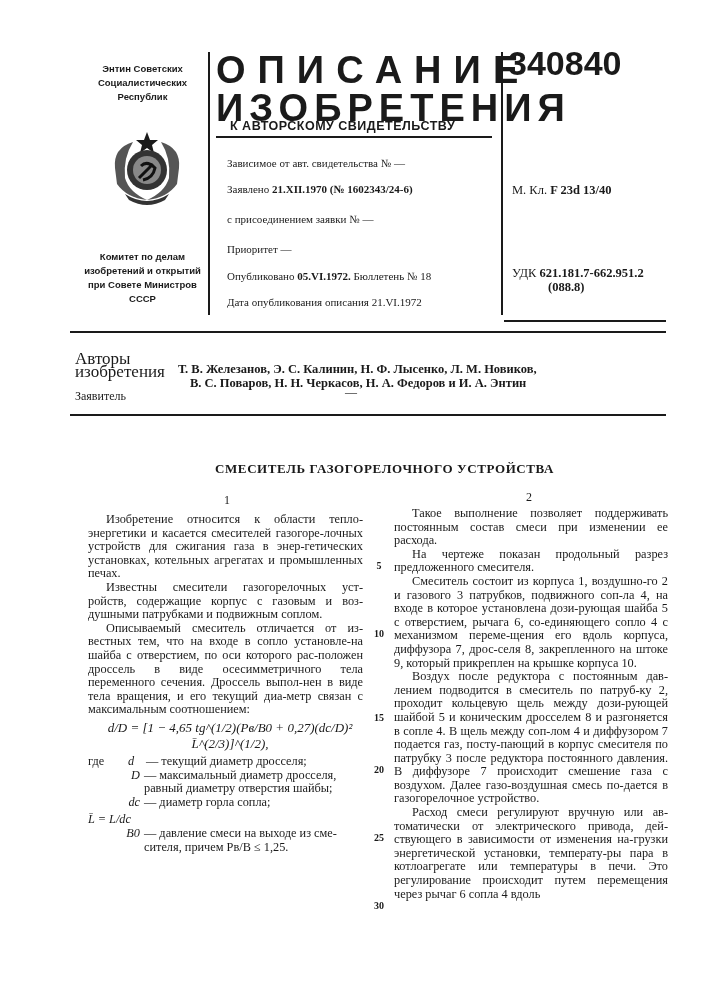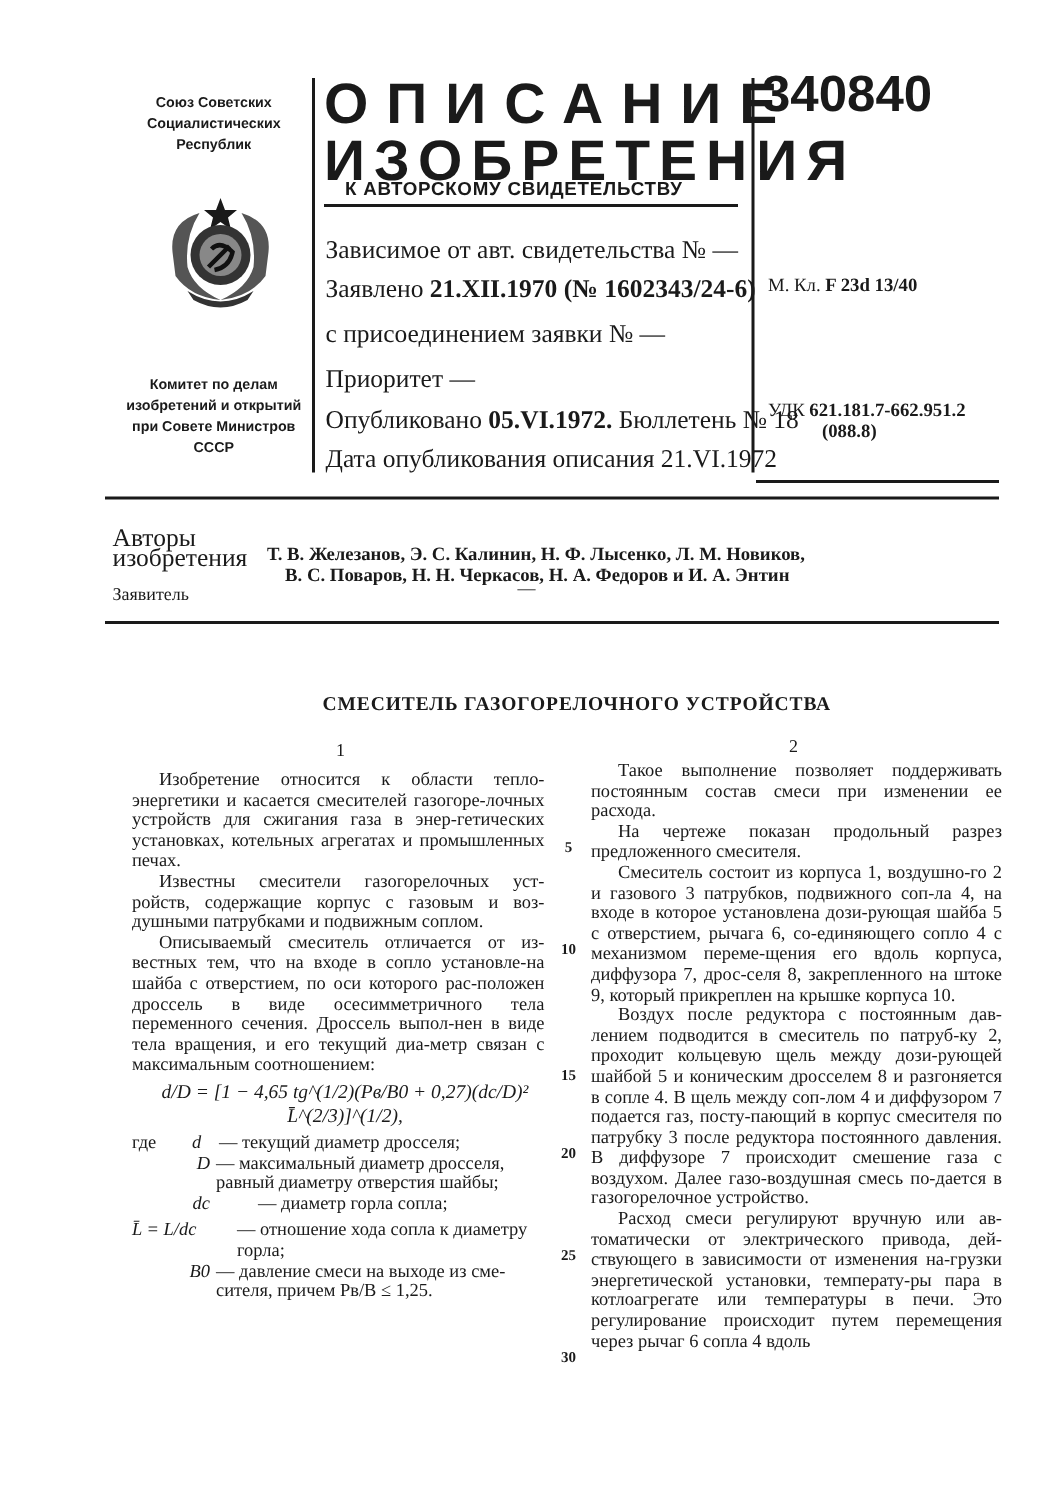--- a/index.html
+++ b/index.html
@@ -4,33 +4,33 @@
 <style>
   html, body { margin:0; padding:0; background:#fff; }
   body { width:707px; height:1000px; position:relative; overflow:hidden; color:#1a1a1a;
          font-family:"Liberation Serif", "DejaVu Serif", serif; }
   .abs { position:absolute; }
   .sans { font-family:"Liberation Sans", "DejaVu Sans", sans-serif; }
   .org { left:70px; width:145px; text-align:center; font-size:9.5px; font-weight:bold; line-height:14px; }
   .vline { position:absolute; background:#1a1a1a; width:2px; }
   .hline { position:absolute; background:#1a1a1a; height:2px; }
   .big { font-weight:900; font-size:38px; letter-spacing:12px; line-height:40px; }
-  .meta { font-size:17px; left:217px; }
+  .meta { font-size:11px; left:227px; }
   .meta b { font-weight:bold; }
   .col { font-size:12.3px; line-height:13.6px; text-align:justify; }
   .col p { margin:0; text-indent:18px; }
   .lnum { font-size:10px; font-weight:bold; left:369px; width:20px; text-align:center; }
   .formula { font-size:13px; font-style:italic; }
   .defs { font-size:12.3px; line-height:13.6px; }
 </style>
 </head>
 <body>
 
 <div class="abs org sans" style="top:62px;">
-  <div>Союз Советских</div>
+  <div>Энтин Советских</div>
   <div>Социалистических</div>
   <div>Республик</div>
 </div>
 <div class="abs" style="left:103px; top:128px; width:88px; height:80px;">
   <svg width="88" height="80" viewBox="0 0 88 80">
     <polygon points="44,4 47,12 55,12 49,17 51,25 44,20 37,25 39,17 33,12 41,12" fill="#1a1a1a"></polygon>
     <path d="M12,40 Q10,20 30,14 Q20,30 22,50 Q26,64 44,72 Q24,70 14,56 Z" fill="#555"></path>
     <path d="M76,40 Q78,20 58,14 Q68,30 66,50 Q62,64 44,72 Q64,70 74,56 Z" fill="#555"></path>
     <circle cx="44" cy="42" r="20" fill="#333"></circle>
     <circle cx="44" cy="42" r="14" fill="#888"></circle>
@@ -105,27 +105,26 @@
 <div class="abs defs" style="left:88px; top:755px; width:280px;">
   <div style="display:flex;">
     <span style="width:40px;">где</span>
     <i style="width:18px;">d</i>
     <span>— текущий диаметр дросселя;</span>
   </div>
   <div style="display:flex;">
     <i style="width:52px; text-align:right; padding-right:4px;">D</i>
     <span style="flex:1;">— максимальный диаметр дросселя, равный диаметру отверстия шайбы;</span>
   </div>
-  <div style="display:flex;gap:28px;">
+  <div style="display:flex;">
     <i style="width:52px; text-align:right; padding-right:4px;">dc</i>
     <span>— диаметр горла сопла;</span>
   </div>
   <div style="display:flex; margin-top:4px;justify-content:space-between;">
     <i style="width:70px;">L̄ = L/dc</i>
-    <span style="flex:1;">— отношение хода сопла к диаметру горла;</span>
   </div>
   <div style="display:flex;">
     <i style="width:52px; text-align:right; padding-right:4px;">B0</i>
     <span style="flex:1;">— давление смеси на выходе из сме-сителя, причем Pв/B ≤ 1,25.</span>
   </div>
 </div>
 
 <div class="abs lnum" style="top:560px;">5</div>
 <div class="abs lnum" style="top:628px;">10</div>
 <div class="abs lnum" style="top:696px;margin-top:16px;">15</div>

